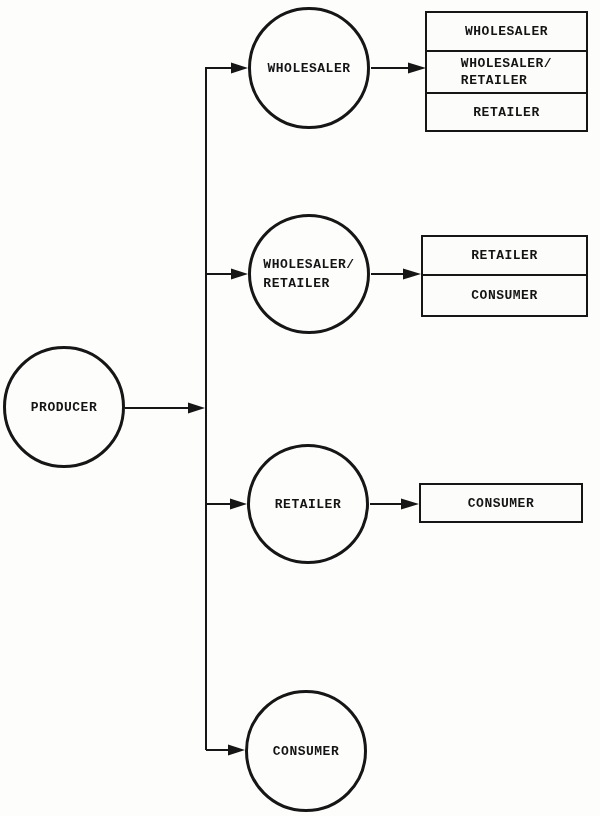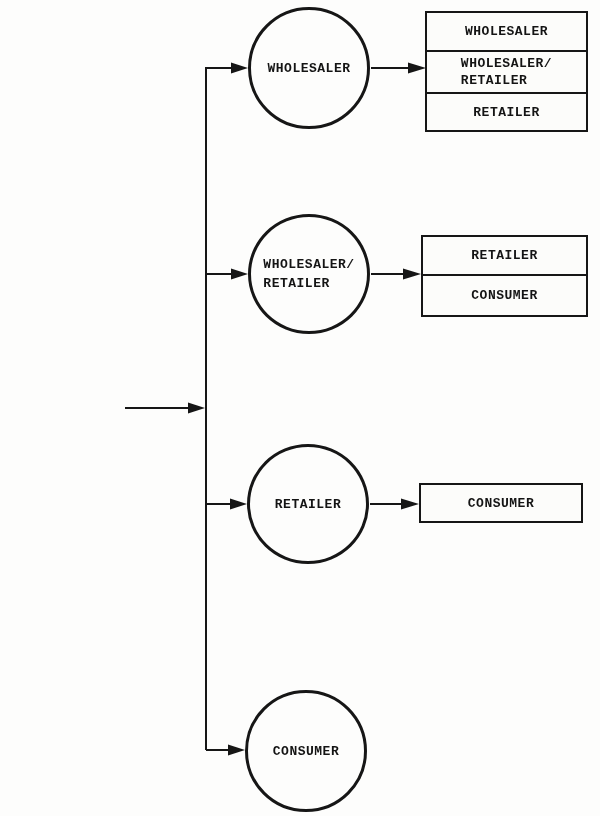--- a/index.html
+++ b/index.html
@@ -109,20 +109,23 @@
     <line class="wire" x1="371" y1="68" x2="409" y2="68"></line>
     <polygon class="head" points="426,68 408,62.5 408,73.5"></polygon>
 
     <line class="wire" x1="371" y1="274" x2="404" y2="274"></line>
     <polygon class="head" points="421,274 403,268.5 403,279.5"></polygon>
 
     <line class="wire" x1="370" y1="504" x2="402" y2="504"></line>
     <polygon class="head" points="419,504 401,498.5 401,509.5"></polygon>
   </svg>
 
+  <div class="node-circle" style="left:3px; top:346px; width:122px; height:122px;">
+    <span class="node-label">PRODUCER</span>
+  </div>
 
   <div class="node-circle" style="left:248px; top:7px; width:122px; height:122px;">
     <span class="node-label">WHOLESALER</span>
   </div>
 
   <div class="node-circle" style="left:248px; top:214px; width:122px; height:120px;">
     <span class="node-label two-line"><span>WHOLESALER/</span><br><span>RETAILER</span></span>
   </div>
 
   <div class="node-circle" style="left:247px; top:444px; width:122px; height:120px;">

